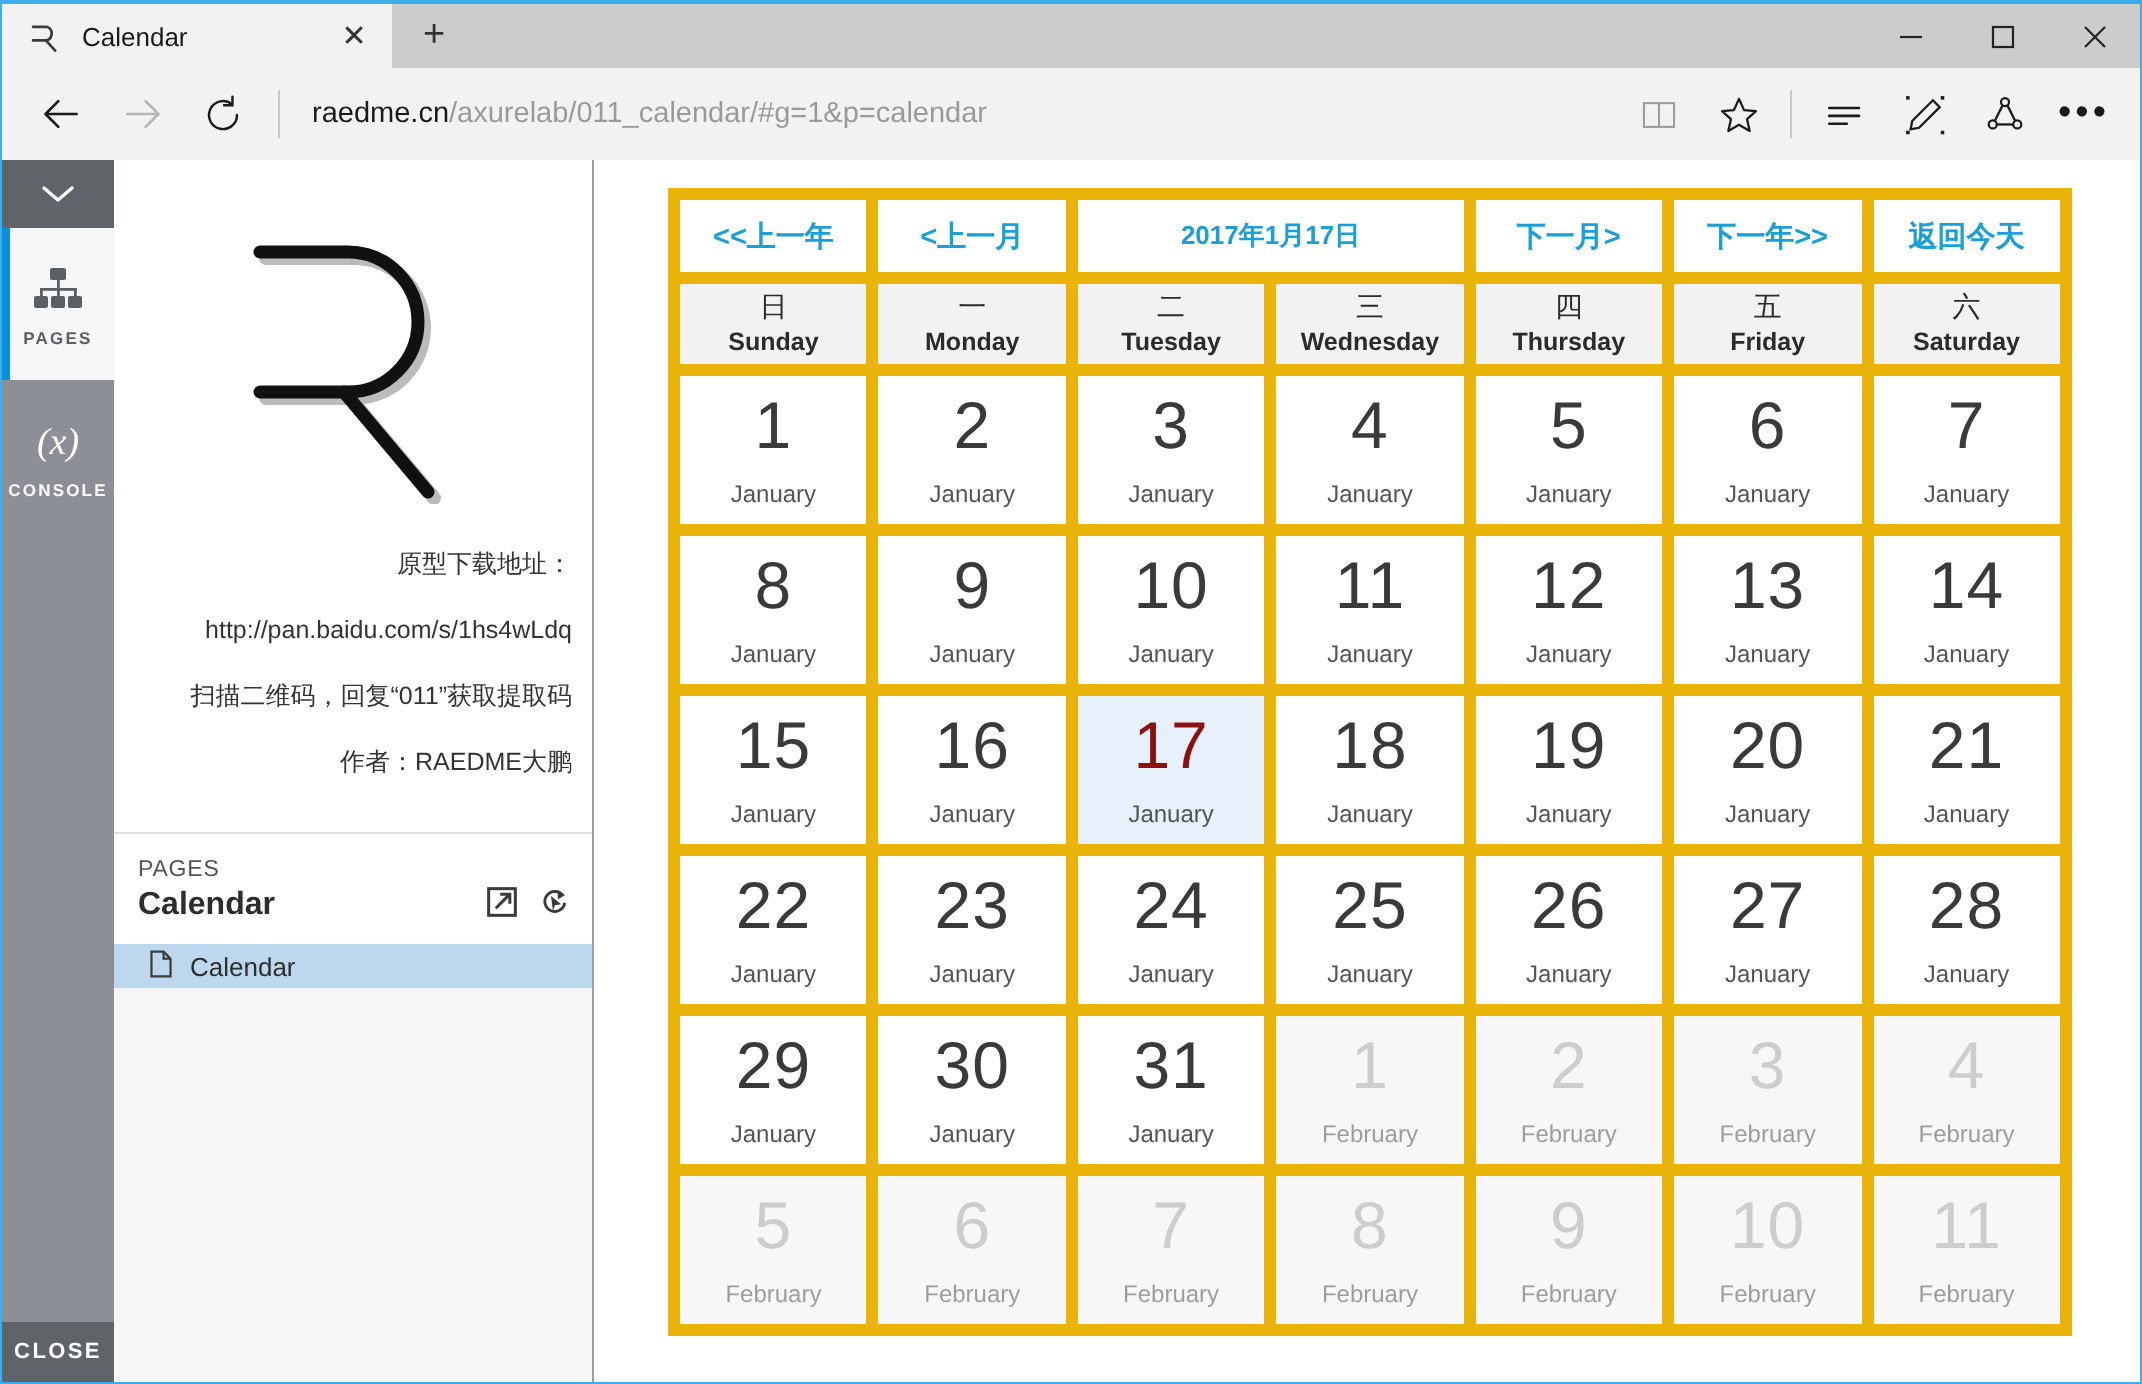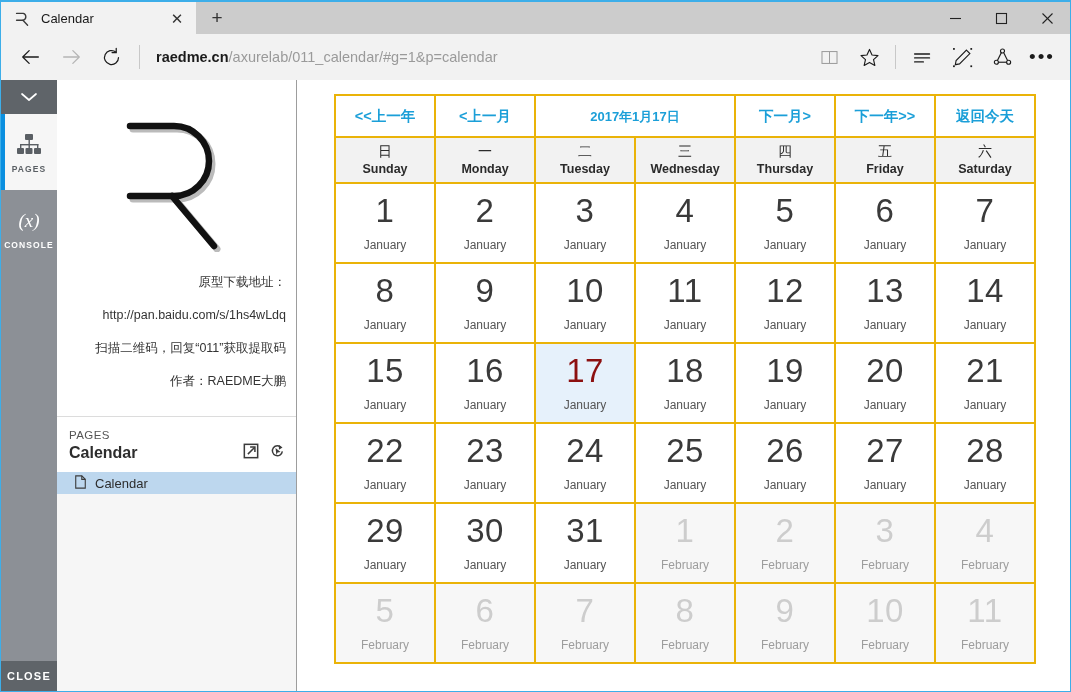--- a/index.html
+++ b/index.html
@@ -79,21 +79,21 @@
   .navsep {
     width: 1px; height: 24px; background: #c8c8c8; margin: 0 10px 0 8px;
   }
   .urlbox {
     flex: 1 1 auto; height: 40px;
     display: flex; align-items: center;
     padding-left: 6px;
     font-size: 14.5px;
     overflow: hidden; white-space: nowrap;
   }
-  .url-host { color: #1b1b1b; font-weight: bold; }
+  .url-host { color: #1b1b1b; }
   .url-path { color: #9a9a9a; }
   .navtools { display: flex; align-items: center; }
   .tool {
     width: 40px; height: 40px;
     display: flex; align-items: center; justify-content: center;
     color: #1b1b1b;
   }
   .tool.faded { color: #9b9b9b; }
   .toolsep { width:1px; height:24px; background:#c8c8c8; margin:0 6px; }
   .dots { font-size: 19px; letter-spacing: 2px; color:#1b1b1b; }
@@ -203,21 +203,21 @@
   .stage {
     flex: 1 1 auto; background: #ffffff;
     overflow: hidden; position: relative;
     padding: 14px 0 0 37px;
   }
   .cal {
     width: 702px;
     border-collapse: collapse;
     table-layout: fixed;
   }
-  .cal td, .cal th { border: 2px solid #eab308; }
+  .cal td, .cal th { border: 6px solid #eab308; }
   .cal-nav td {
     height: 42px; text-align: center; vertical-align: middle;
     background: #ffffff;
   }
   .cal-nav a {
     font-size: 14.5px; font-weight: bold; color: #1b9fd8;
     text-decoration: none; white-space: nowrap;
   }
   .cal-nav .cal-date { font-size: 13px; }
   .cal-dow th {

